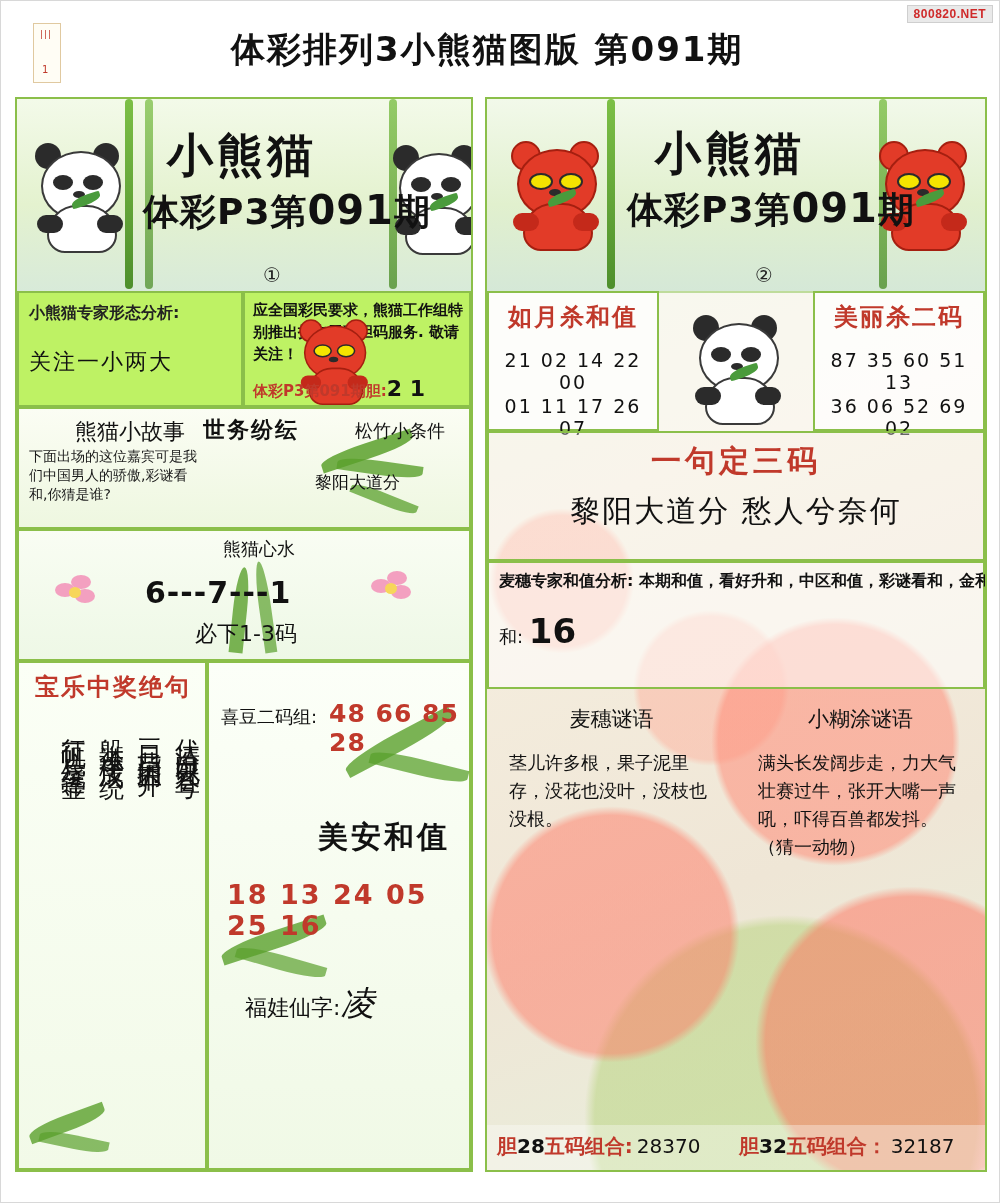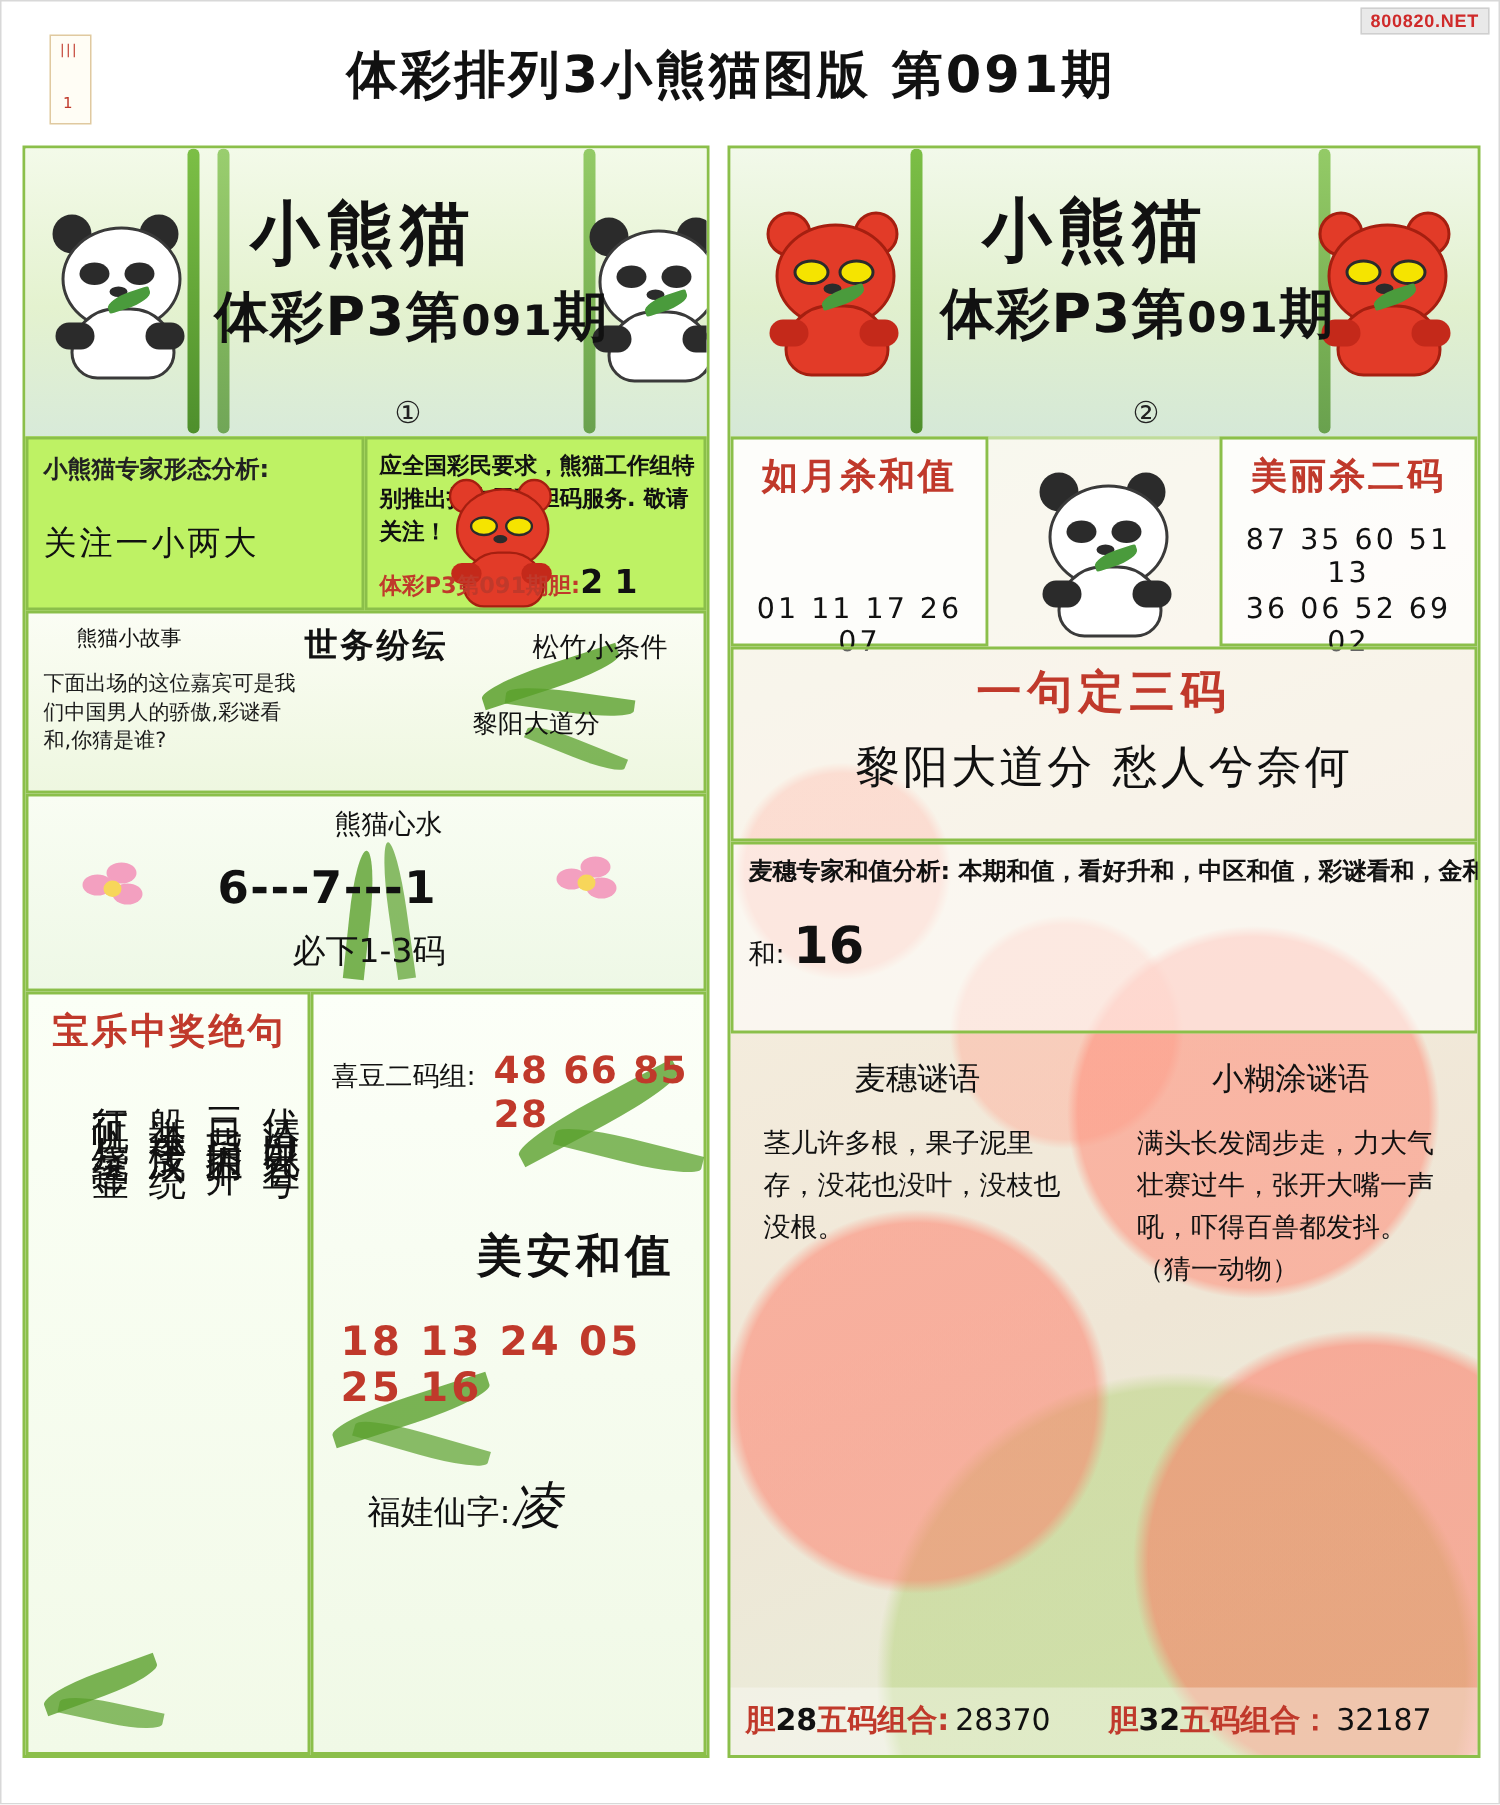--- a/index.html
+++ b/index.html
@@ -77,21 +77,21 @@
     position:absolute;left:150px;top:26px;
     font-size:46px;font-weight:bold;color:#111;letter-spacing:4px;
     font-family:"DejaVu Sans",sans-serif;
   }
   .banner-title-2{
     position:absolute;left:126px;top:88px;
     font-size:36px;font-weight:bold;color:#111;letter-spacing:1px;
     font-family:"DejaVu Sans",sans-serif;
     white-space:nowrap;
   }
-  .banner-title-2 .big{font-size:28px;}
+  .banner-title-2 .big{font-size:40px;}
   .circle-num{
     position:absolute;right:190px;bottom:4px;
     font-size:20px;color:#222;
   }
 
   
   .panda{position:absolute;width:104px;height:118px;}
   .panda .head{
     position:absolute;left:14px;top:16px;width:76px;height:66px;
     background:#fff;border:2px solid #3a3a3a;border-radius:50%;
@@ -149,21 +149,21 @@
   .l-notice .dan{
     position:absolute;left:8px;bottom:4px;
     font-size:15px;color:#c0392b;font-weight:bold;white-space:nowrap;
   }
   .l-notice .dan .num{color:#111;font-size:22px;}
   .l-notice .panda-red-wrap{position:absolute;left:48px;top:20px;}
 
   
   .l-story{left:0;top:308px;width:454px;height:122px;
     background:linear-gradient(180deg,#fbfdf4,#eef7e0);}
-  .l-story .h1{position:absolute;left:32px;top:8px;font-size:14px;color:#111;}
+  .l-story .h1{position:absolute;left:56px;top:8px;font-size:22px;color:#111;}
   .l-story .h2{position:absolute;left:184px;top:6px;font-size:22px;font-weight:bold;color:#111;letter-spacing:2px;}
   .l-story .h3{position:absolute;left:336px;top:10px;font-size:18px;color:#111;}
   .l-story .body{position:absolute;left:10px;top:38px;width:176px;font-size:14px;line-height:19px;color:#1a1a1a;}
   .l-story .side{position:absolute;left:296px;top:62px;font-size:17px;color:#111;}
 
   
   .l-xinshui{left:0;top:430px;width:454px;height:132px;
     background:linear-gradient(180deg,#f9fdf3,#eef8e6);}
   .l-xinshui .title{position:absolute;left:204px;top:6px;font-size:18px;color:#111;}
   .l-xinshui .nums{position:absolute;left:126px;top:44px;font-size:30px;font-weight:bold;color:#111;letter-spacing:1px;}
@@ -408,20 +408,21 @@
 
       <div class="banner-title-1">小熊猫</div>
       <div class="banner-title-2">
         <span>体彩P3第</span><span class="big">091</span><span>期</span>
       </div>
       <div class="circle-num" style="right:212px;">②</div>
     </div>
 
     <div class="box r-kill-left">
       <div class="kill-ttl">如月杀和值</div>
+      <div class="kill-row r1">21 02 14 22 00</div>
       <div class="kill-row r2">01 11 17 26 07</div>
     </div>
 
     <div class="r-kill-mid box" style="border:none;background:rgba(255,255,255,0.45);">
       <div class="panda" style="left:26px;top:16px;">
         <div class="ear l"></div>
           <div class="ear r"></div>
         <div class="head"></div>
         <div class="eye l"></div>
           <div class="eye r"></div>

